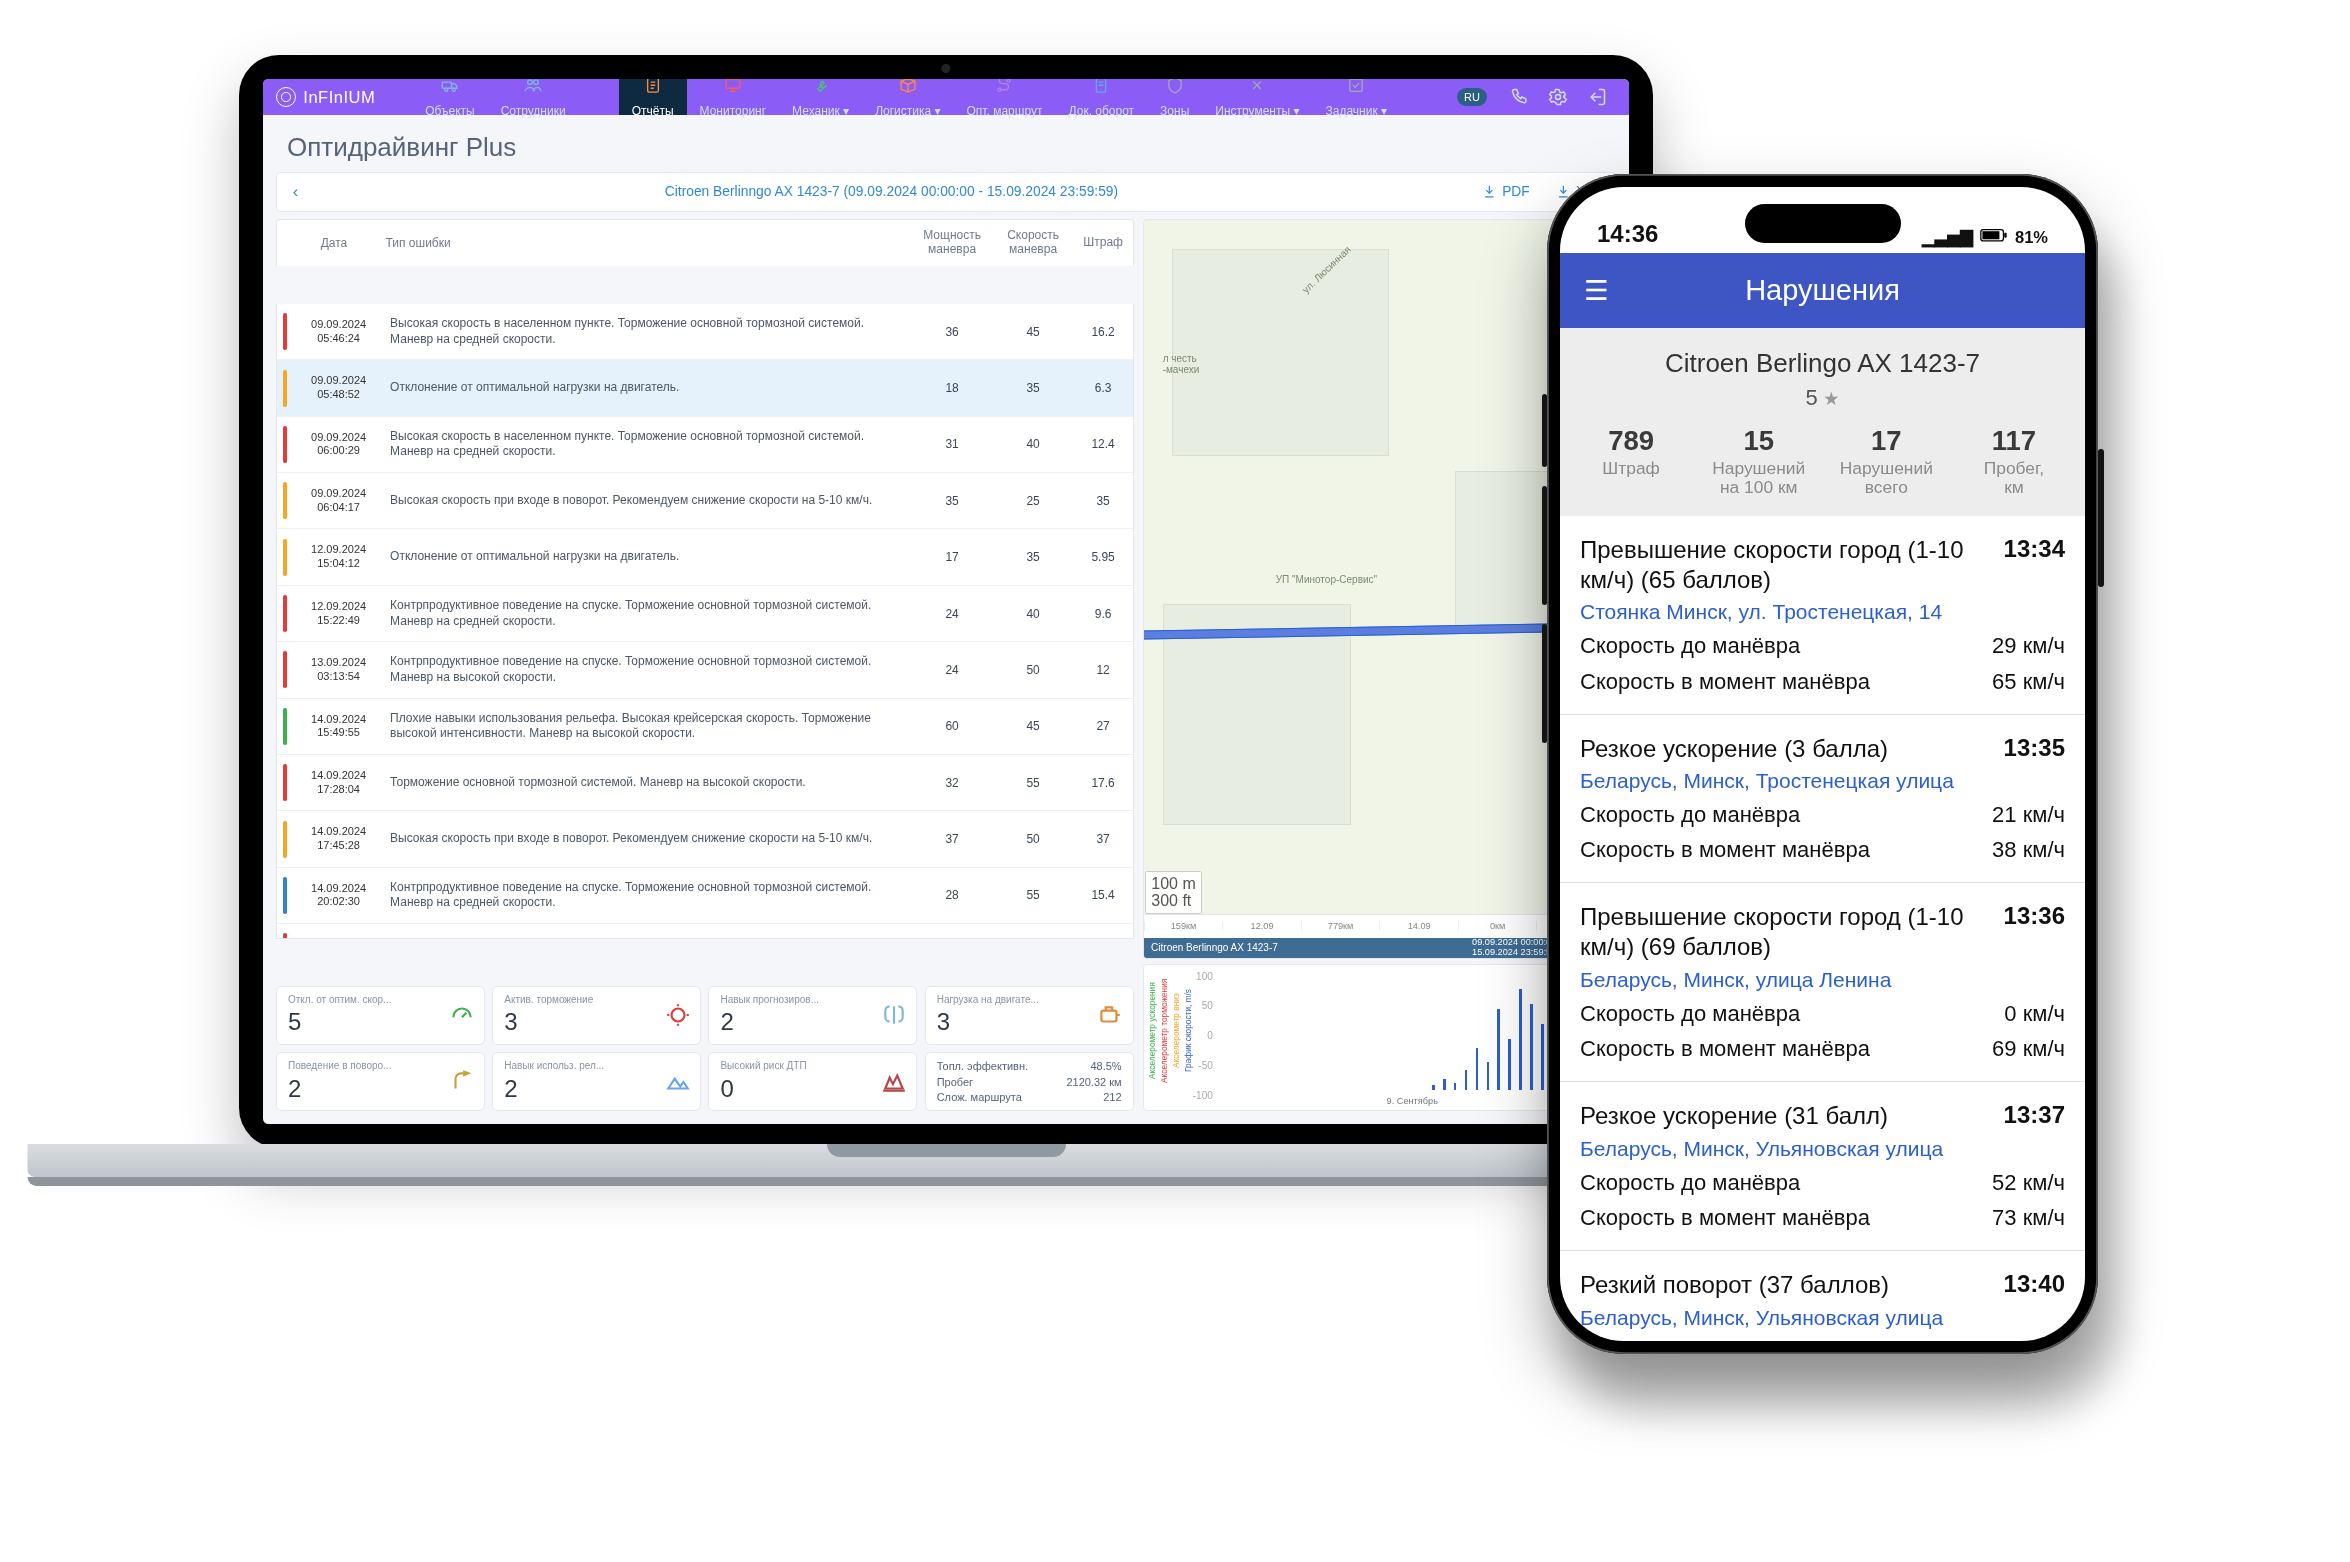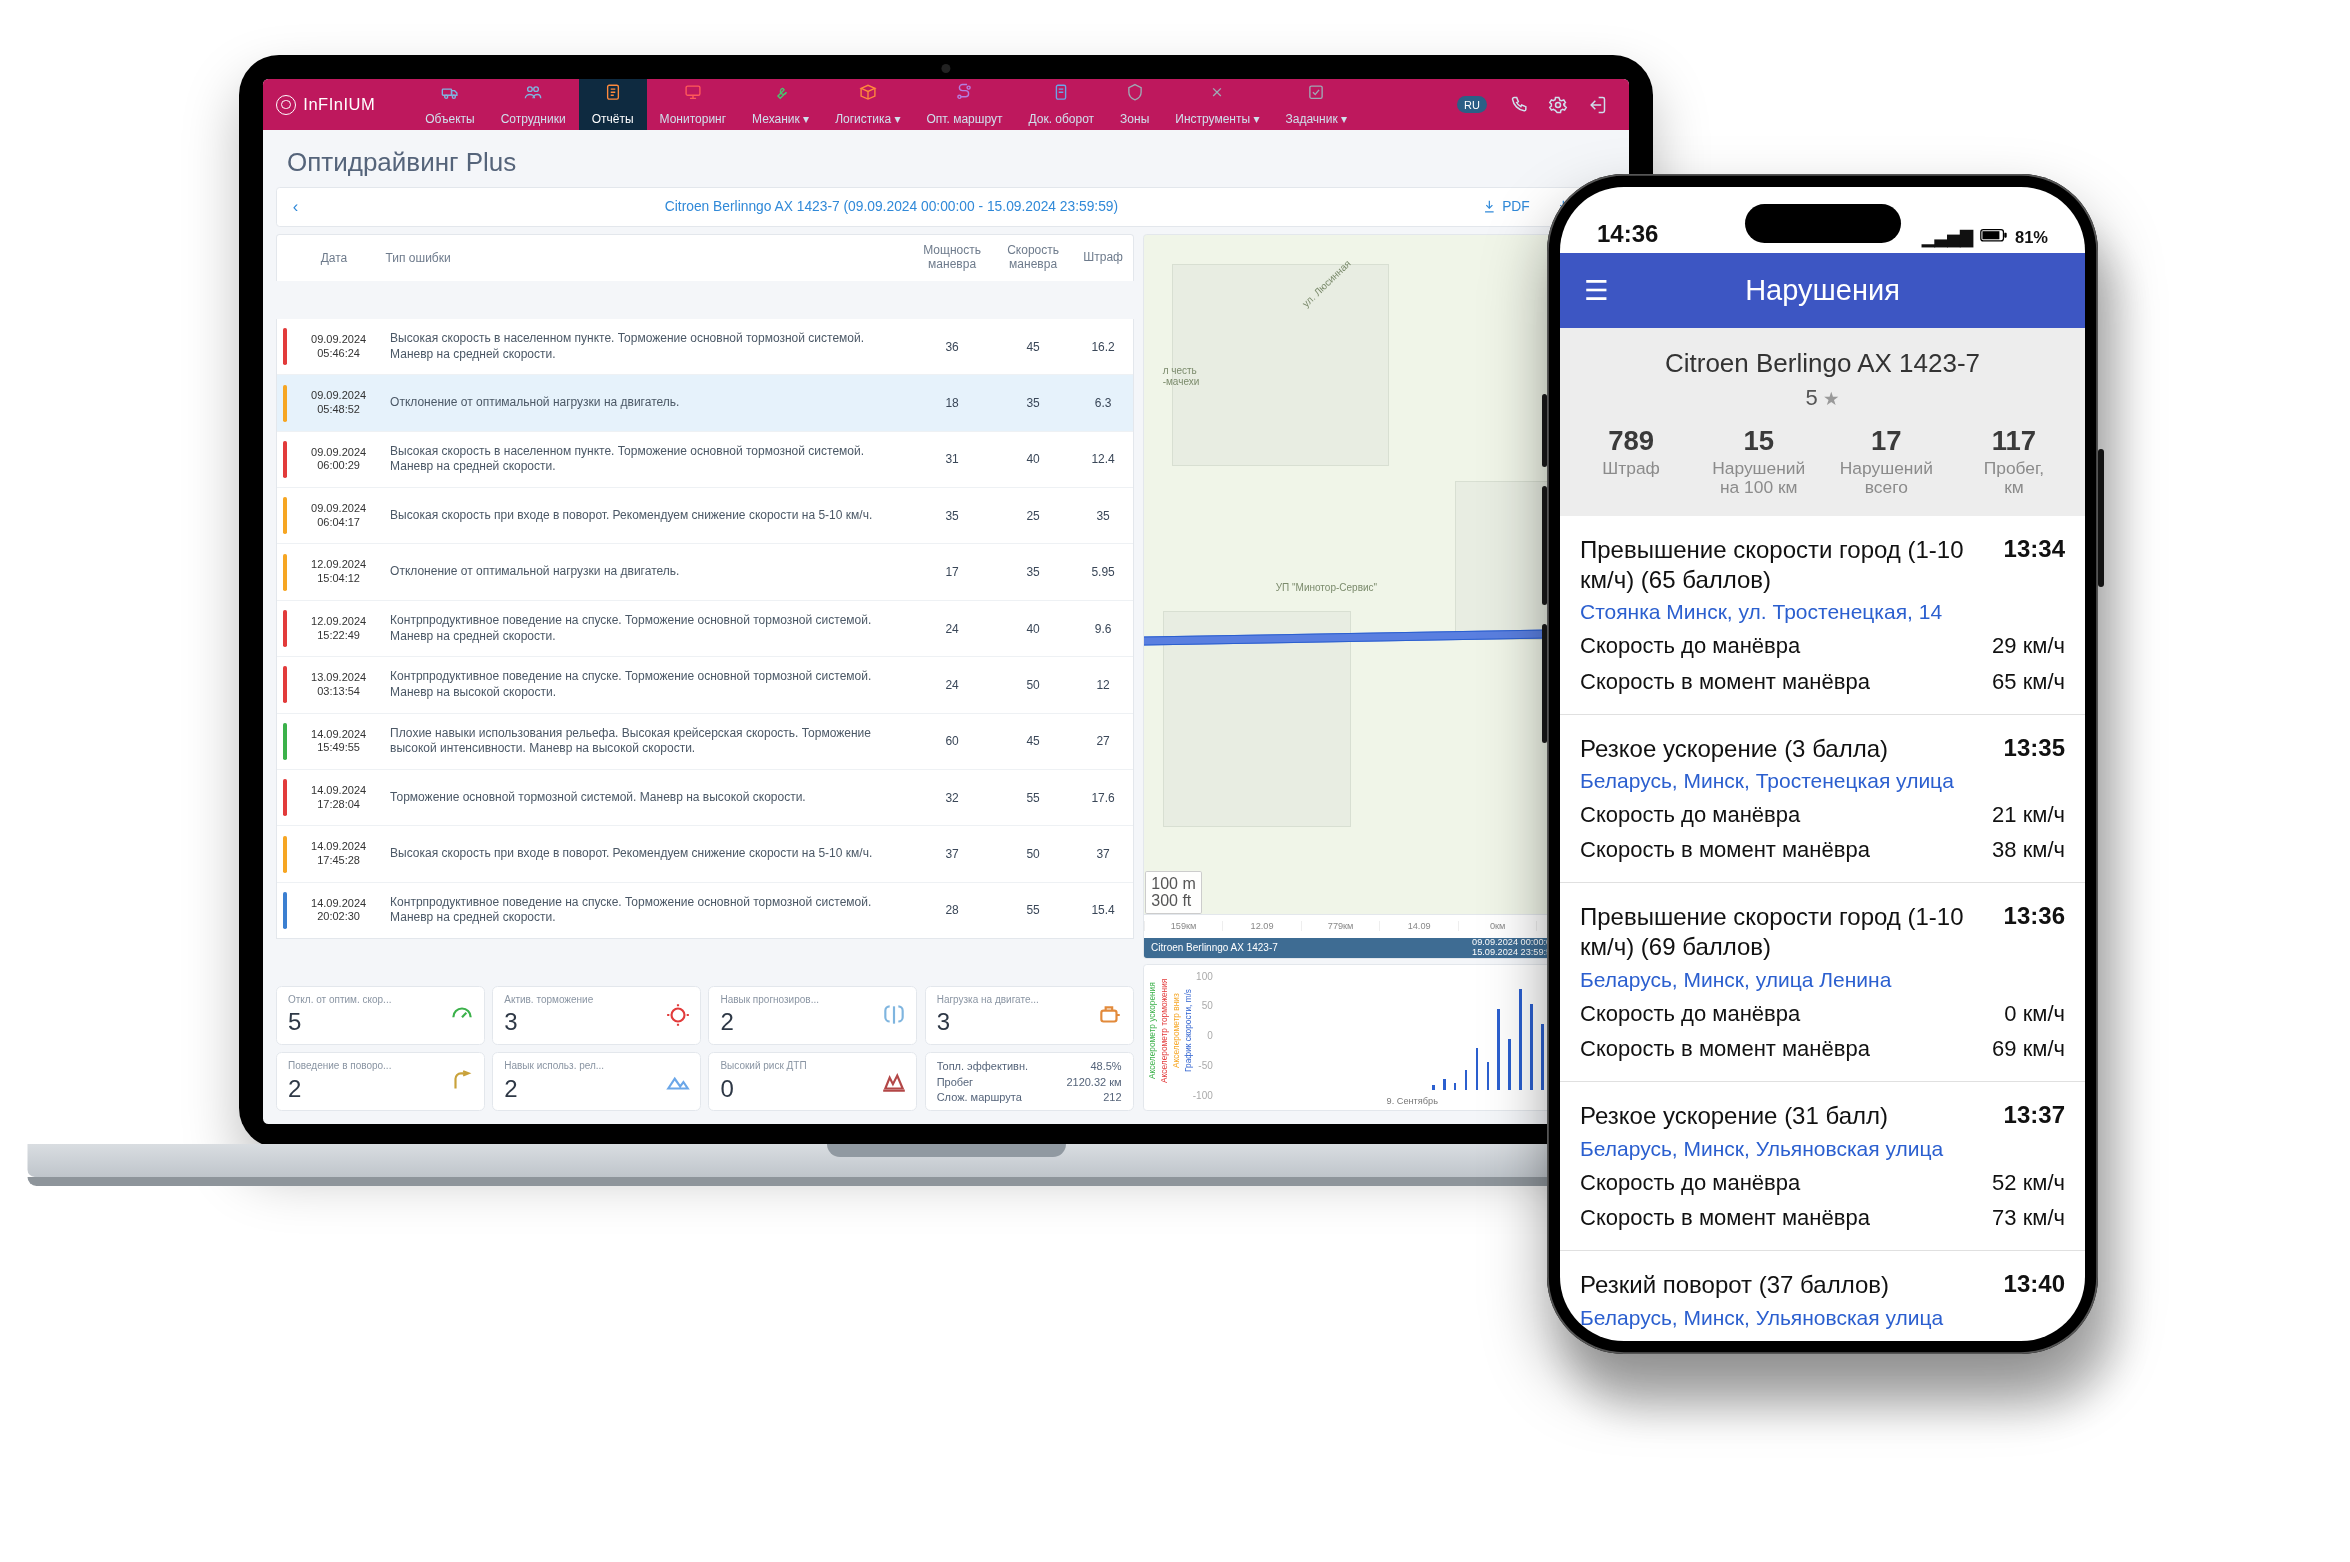--- a/index.html
+++ b/index.html
@@ -9,27 +9,27 @@
   .laptop { position:absolute; left:239px; top:55px; width:1414px; }
   .laptop-screen-bezel { width:1414px; height:1093px; background:#000; border-radius:40px; padding:24px 24px 0 24px; position:relative; box-shadow: 0 27.5px 55px rgba(0,0,0,.25); }
   .laptop-camera { position:absolute; left:50%; top:9.2px; width:9.2px; height:9.2px; border-radius:50%; background:#222; transform:translateX(-50%); }
   .laptop-screen { width:100%; height:1045px; background:#f4f6f9; border-radius:5.5px; overflow:hidden; position:relative; display:flex; flex-direction:column; }
   .laptop-base { width:1837px; height:55px; position:absolute; left:50%; transform:translateX(-50%); top:1089px; }
   .laptop-base-top { height:33px; background:linear-gradient(#d9dde1,#bfc5cb); border-radius:0 0 7.3px 7.3px; position:relative; }
   .laptop-notch { position:absolute; left:50%; transform:translateX(-50%); top:0; width:239px; height:13px; background:#9099a1; border-radius: 0 0 14.7px 14.7px; }
   .laptop-base-bot { height:9.2px; background:#8e959b; border-radius:0 0 64px 64px; }
 
   
-  .topbar { height:51px; background:#be185d; color:#fff; display:flex; align-items:center; padding:0 13px; font-size:16.5px; flex:0 0 auto; }
+  .topbar { height:36px; background:#8b5cf6; color:#fff; display:flex; align-items:center; padding:0 13px; font-size:16.5px; flex:0 0 auto; }
   .brand { display:flex; align-items:center; gap:7.3px; font-weight:500; letter-spacing:0.5px; }
   .brand-logo { width:20px; height:20px; border:1.8px solid #fff; border-radius:50%; display:flex; align-items:center; justify-content:center; }
   .brand-logo::after { content:""; width:7.3px; height:7.3px; border:1.8px solid #fff; border-radius:50%; }
   .nav { display:flex; margin-left:37px; height:100%; }
   .nav-item { display:flex; flex-direction:column; align-items:center; justify-content:center; padding:0 13px; font-size:12px; gap:10px; color:#cfe0ec; cursor:pointer; }
-  .nav-item.active { background:#0e2a40; color:#fff; }
+  .nav-item.active { background:#0e2a40; color:#fff;margin-left:40px; }
   .nav-ico { width:20px; height:18.4px; display:flex; align-items:center; justify-content:center; }
   .nav-ico svg { width:20px; height:18.4px; }
   .topbar-spacer { flex:1; }
   .lang-badge { background:#2b5f86; color:#fff; font-size:11px; border-radius:9.2px; padding:2.8px 7.3px; margin-right:13px; }
   .top-ico { width:24px; height:24px; margin:0 7.3px; color:#cfe0ec; display:flex; align-items:center; justify-content:center; cursor:pointer; }
   .top-ico svg { width:20px; height:20px; stroke:#cfe0ec; fill:none; stroke-width:1.8; }
 
   
   .page-title { padding:16.5px 24px 9.2px; font-size:26px; color:#55647a; font-weight:400; }
   .report-hdr { margin:0 13px; background:#fff; border:0.9px solid #e3e7ec; border-radius:3.7px; display:flex; align-items:center; height:40px; color:#3089d8; font-size:13.8px; }

